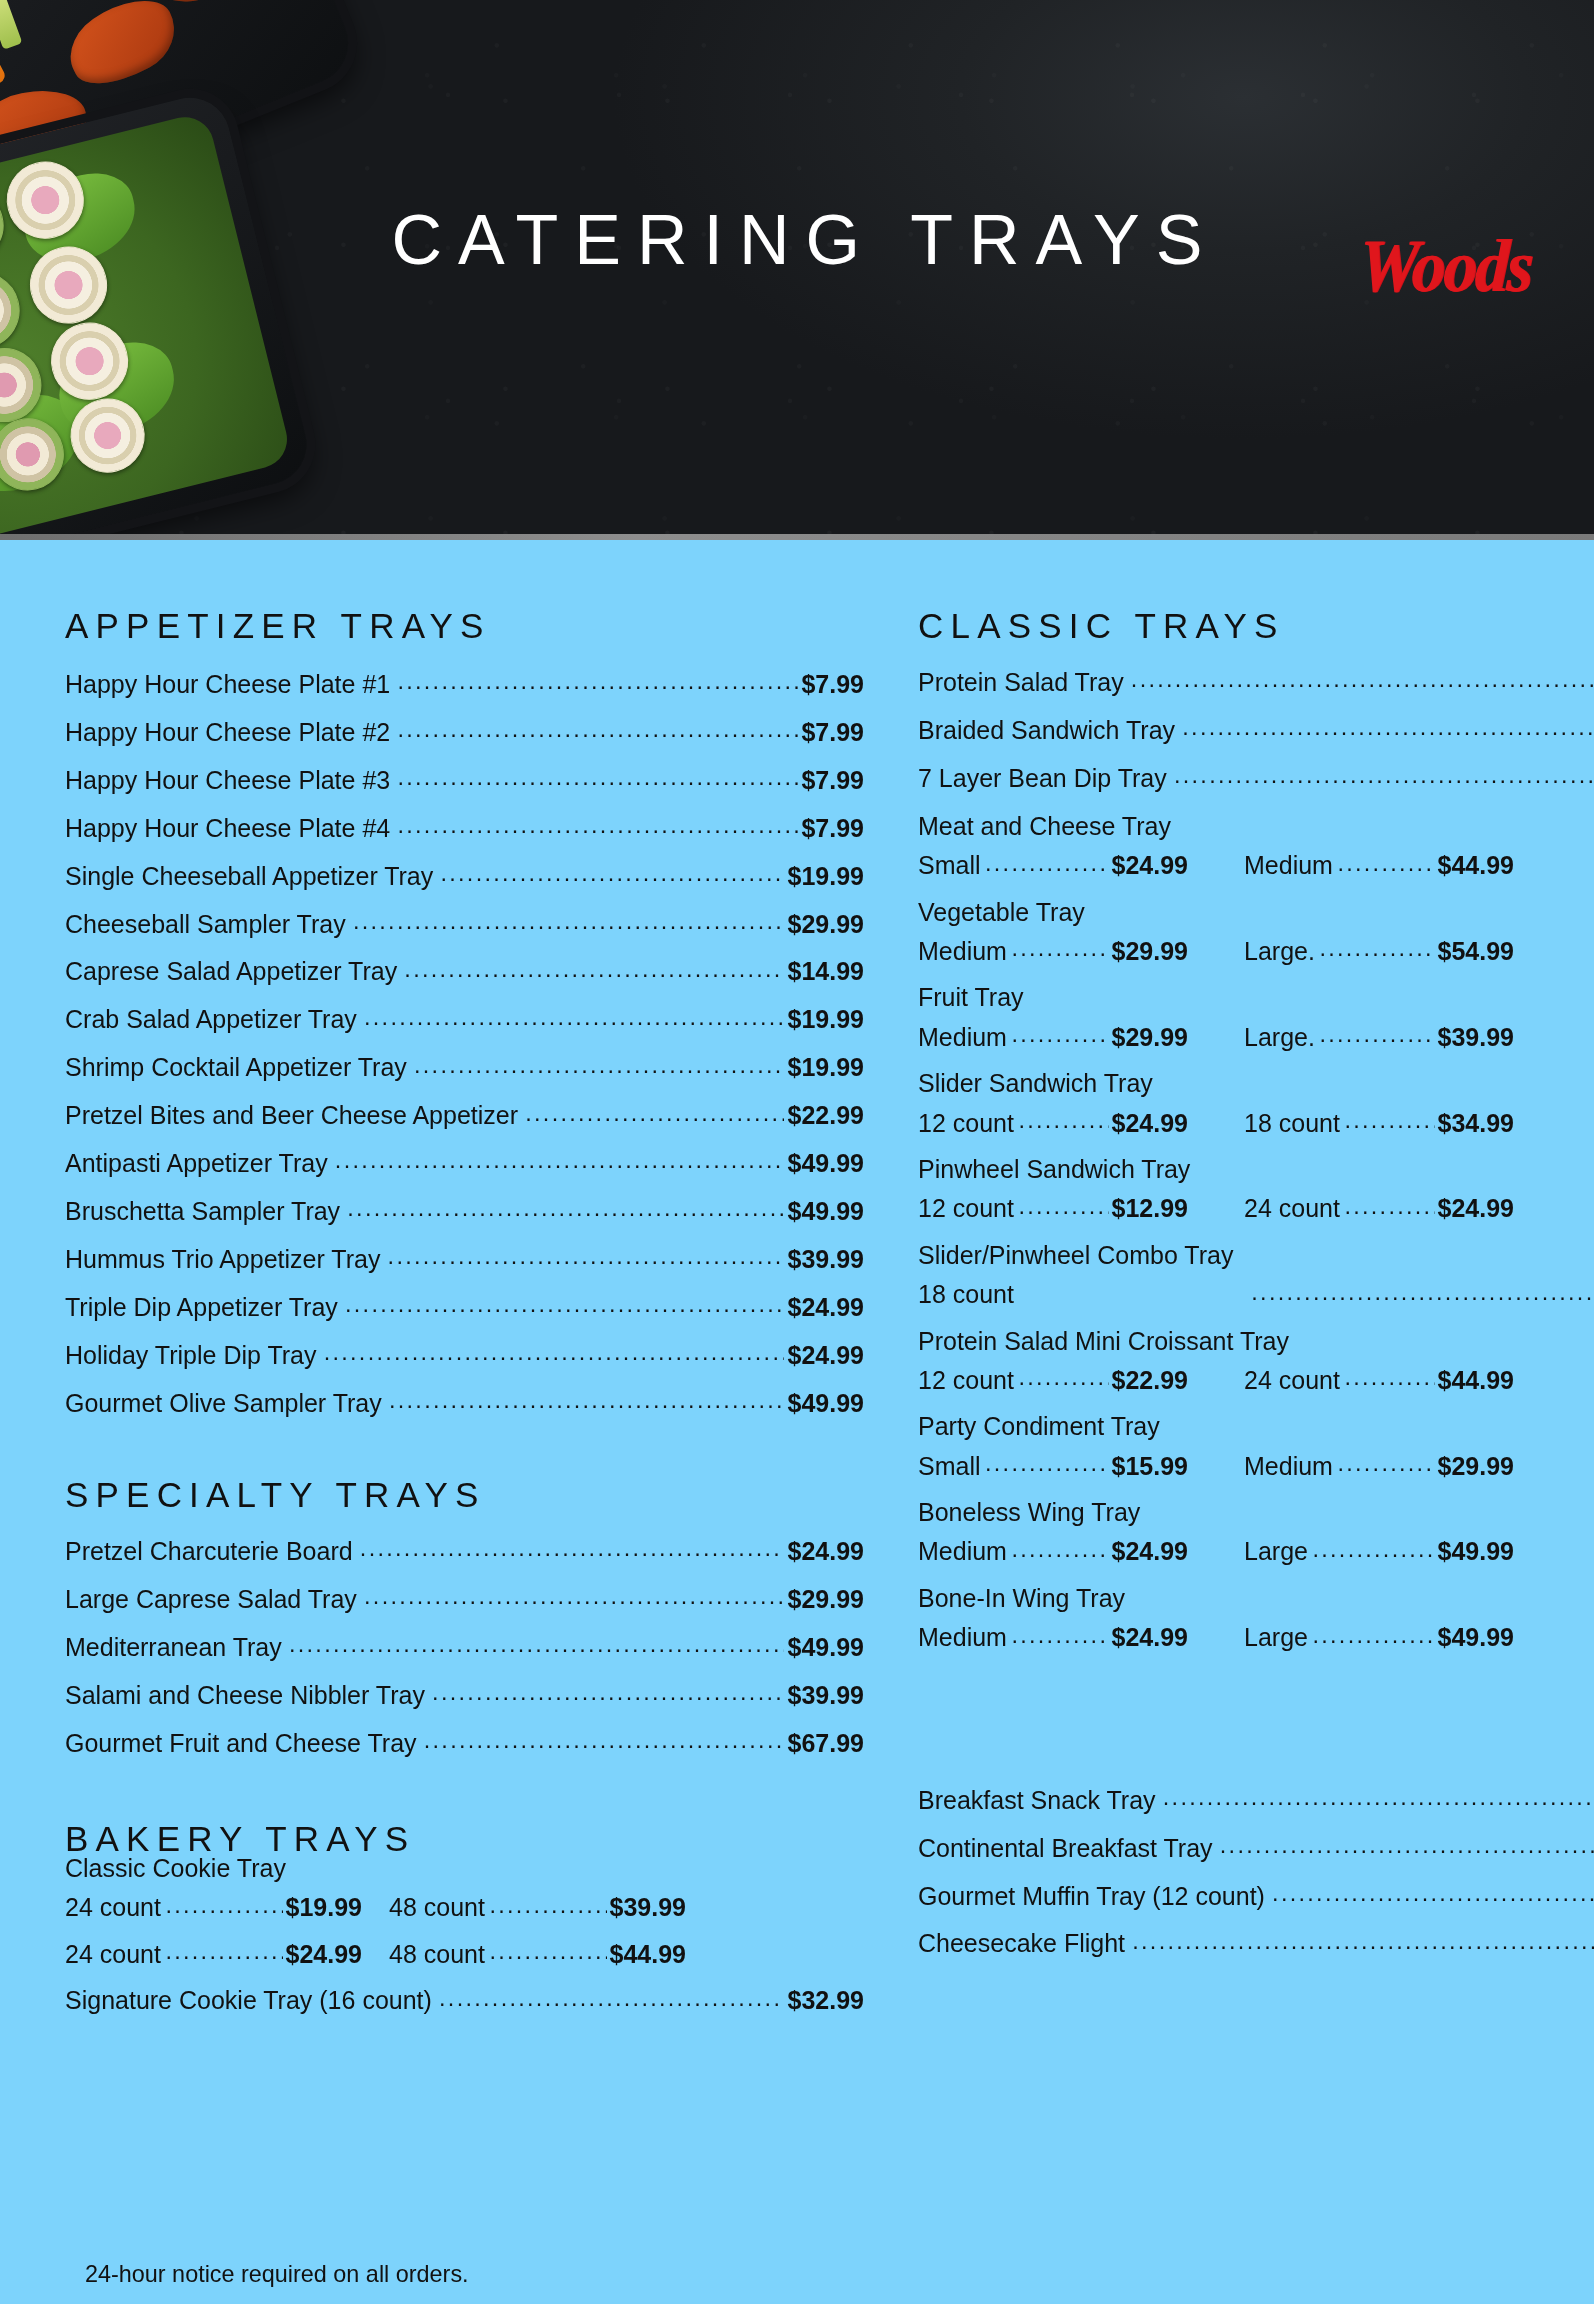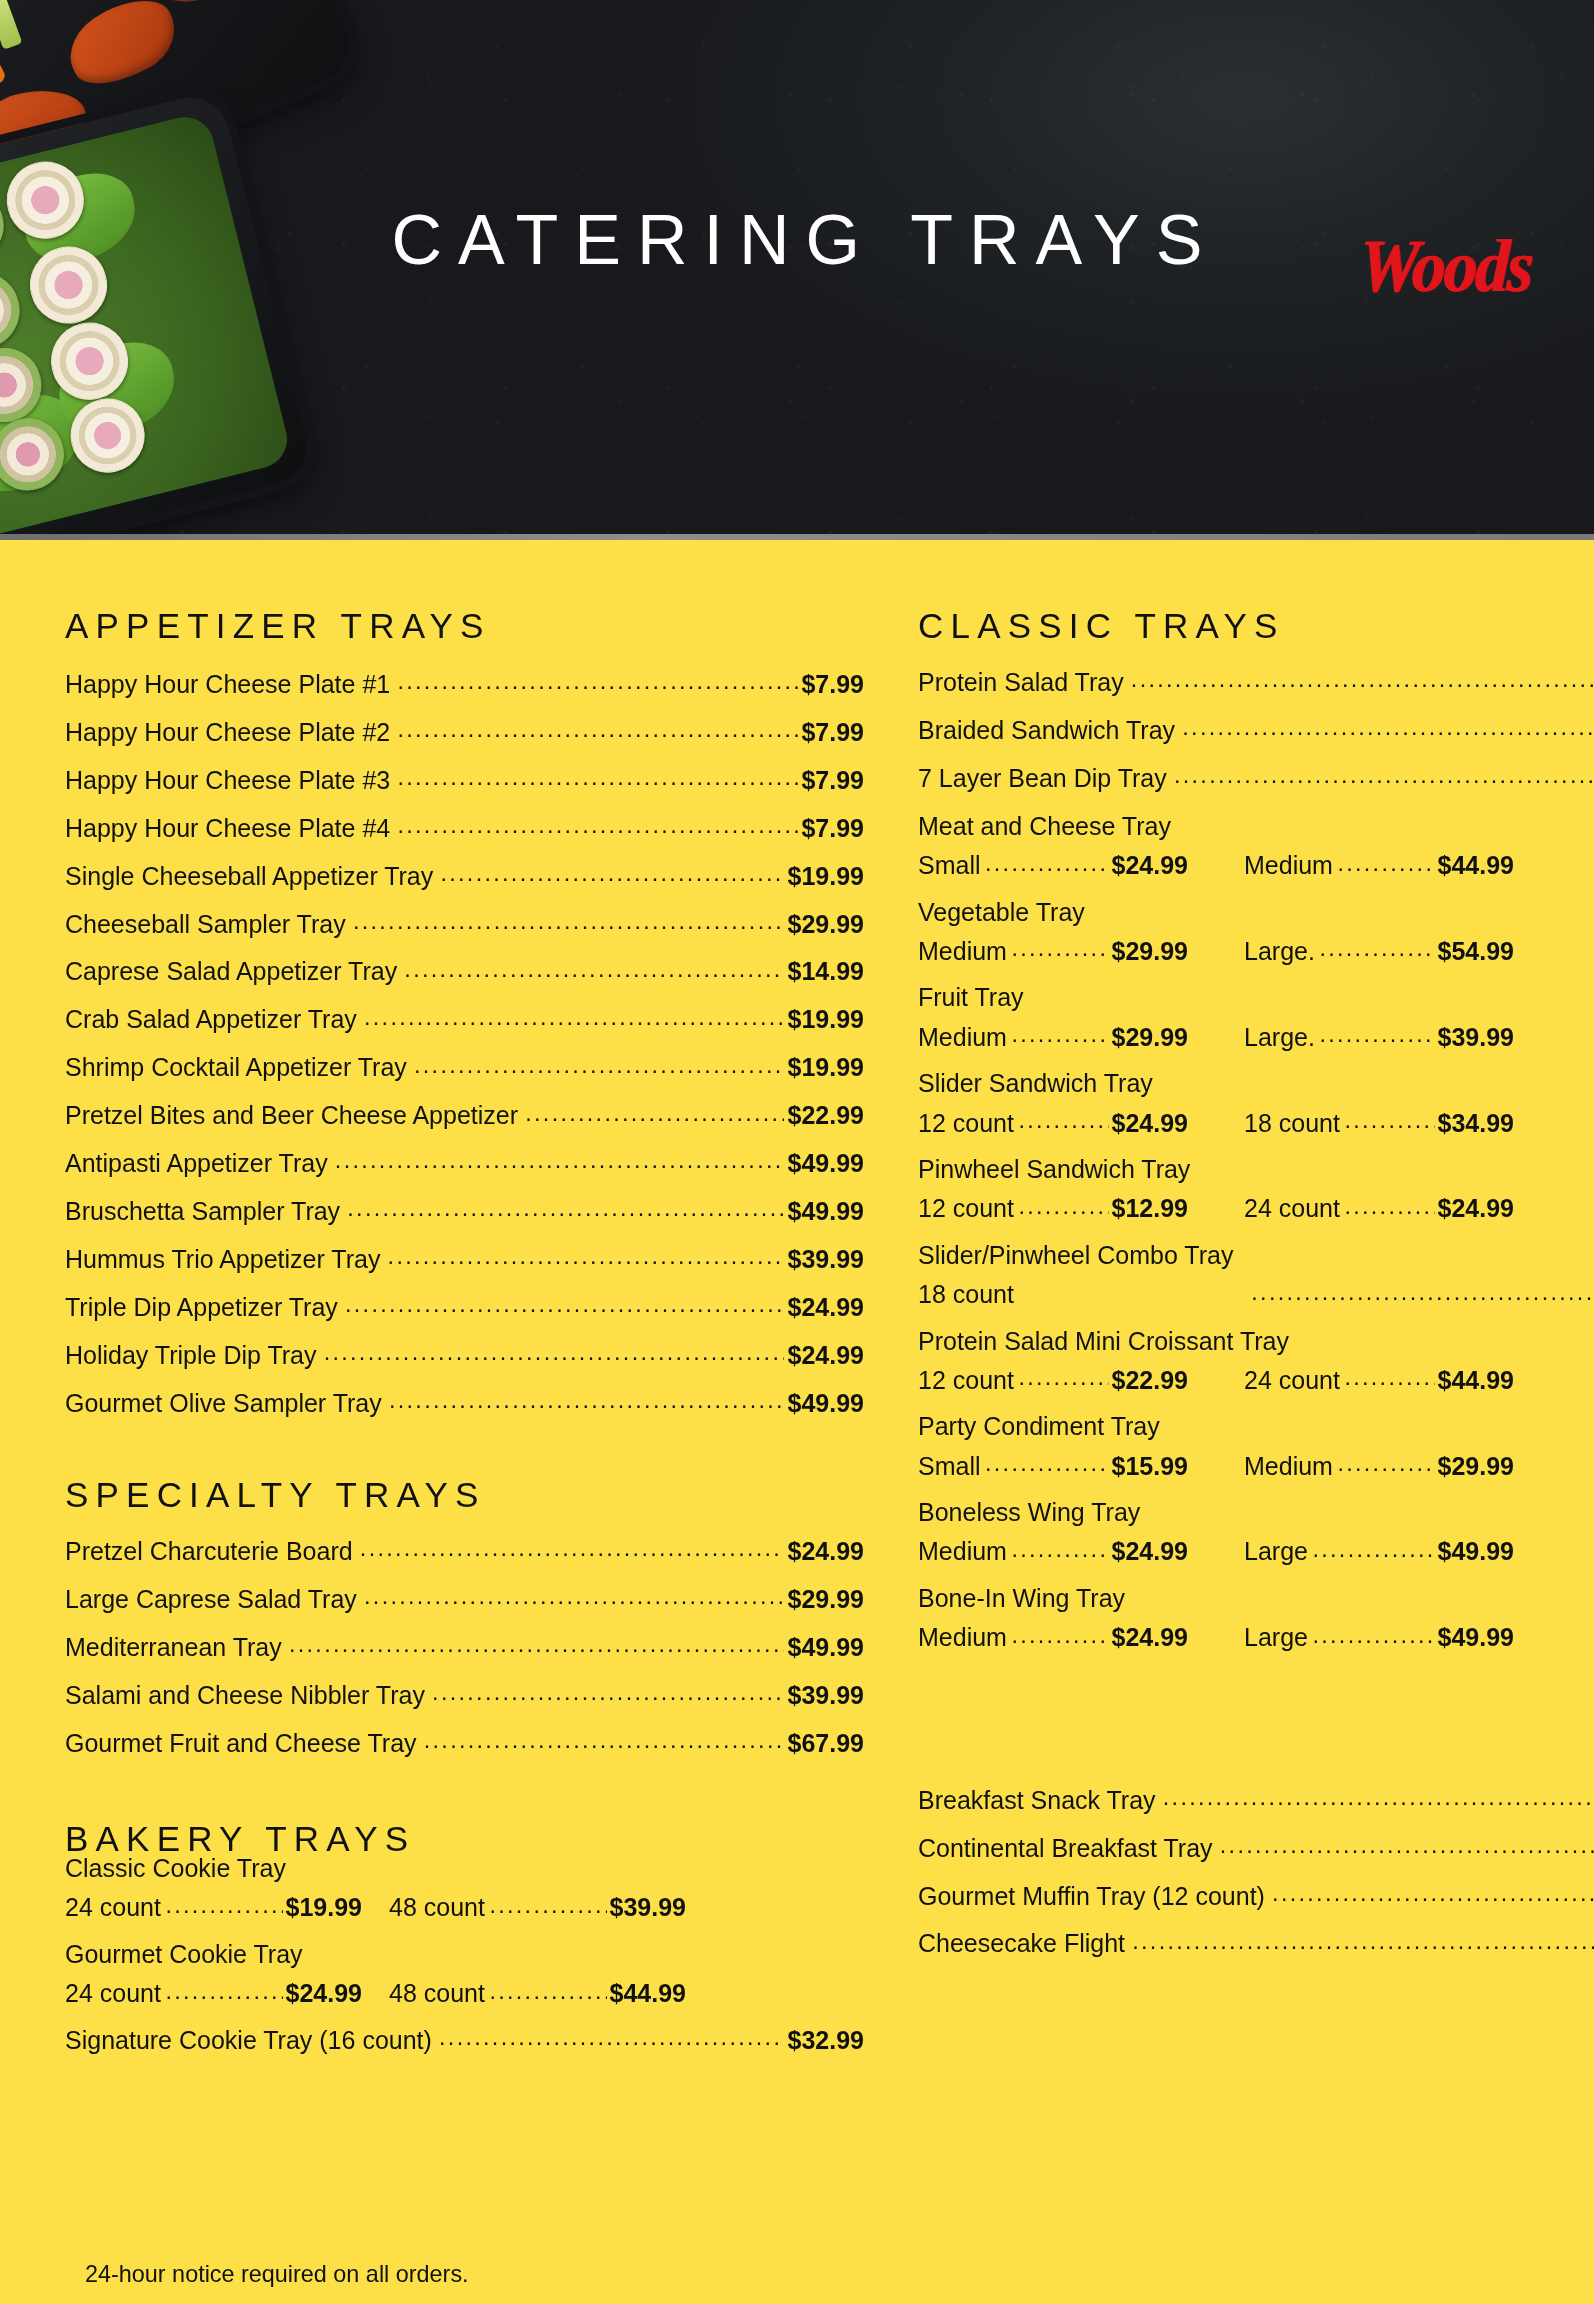--- a/index.html
+++ b/index.html
@@ -3,21 +3,21 @@
 <meta charset="utf-8">
 <style>
   * { margin:0; padding:0; box-sizing:border-box; }
   html,body { width:1594px; height:2304px; }
   body {
     font-family:"Liberation Sans", sans-serif;
     background:#ffffff;
     color:#111111;
     -webkit-font-smoothing:antialiased;
   }
-  .page { position:relative; width:1594px; height:2304px; overflow:hidden; background:#fde047; }
+  .page { position:relative; width:1594px; height:2304px; overflow:hidden; background:#7dd3fc; }
 
   
   .hero {
     position:relative;
     width:1594px; height:540px;
     background:
       radial-gradient(ellipse 630px 342px at 78% 18%, #2b2f33 0%, #202326 45%, #17191c 100%),
       linear-gradient(160deg,#1d2023 0%, #16181b 55%, #121416 100%);
     overflow:hidden;
   }
@@ -348,21 +348,20 @@
                   <span class="pr">$19.99</span>
                 </div>
                 <div class="opt b">
                   <span class="lbl">48 count</span>
                   <span class="leader"></span>
                   <span class="pr">$39.99</span>
                 </div>
               </div>
             </div>
             <div class="group">
-              <div class="gname">Gourmet Cookie Tray</div>
               <div class="gopts">
                 <div class="opt a">
                   <span class="lbl">24 count</span>
                   <span class="leader"></span>
                   <span class="pr">$24.99</span>
                 </div>
                 <div class="opt b">
                   <span class="lbl">48 count</span>
                   <span class="leader"></span>
                   <span class="pr">$44.99</span>

